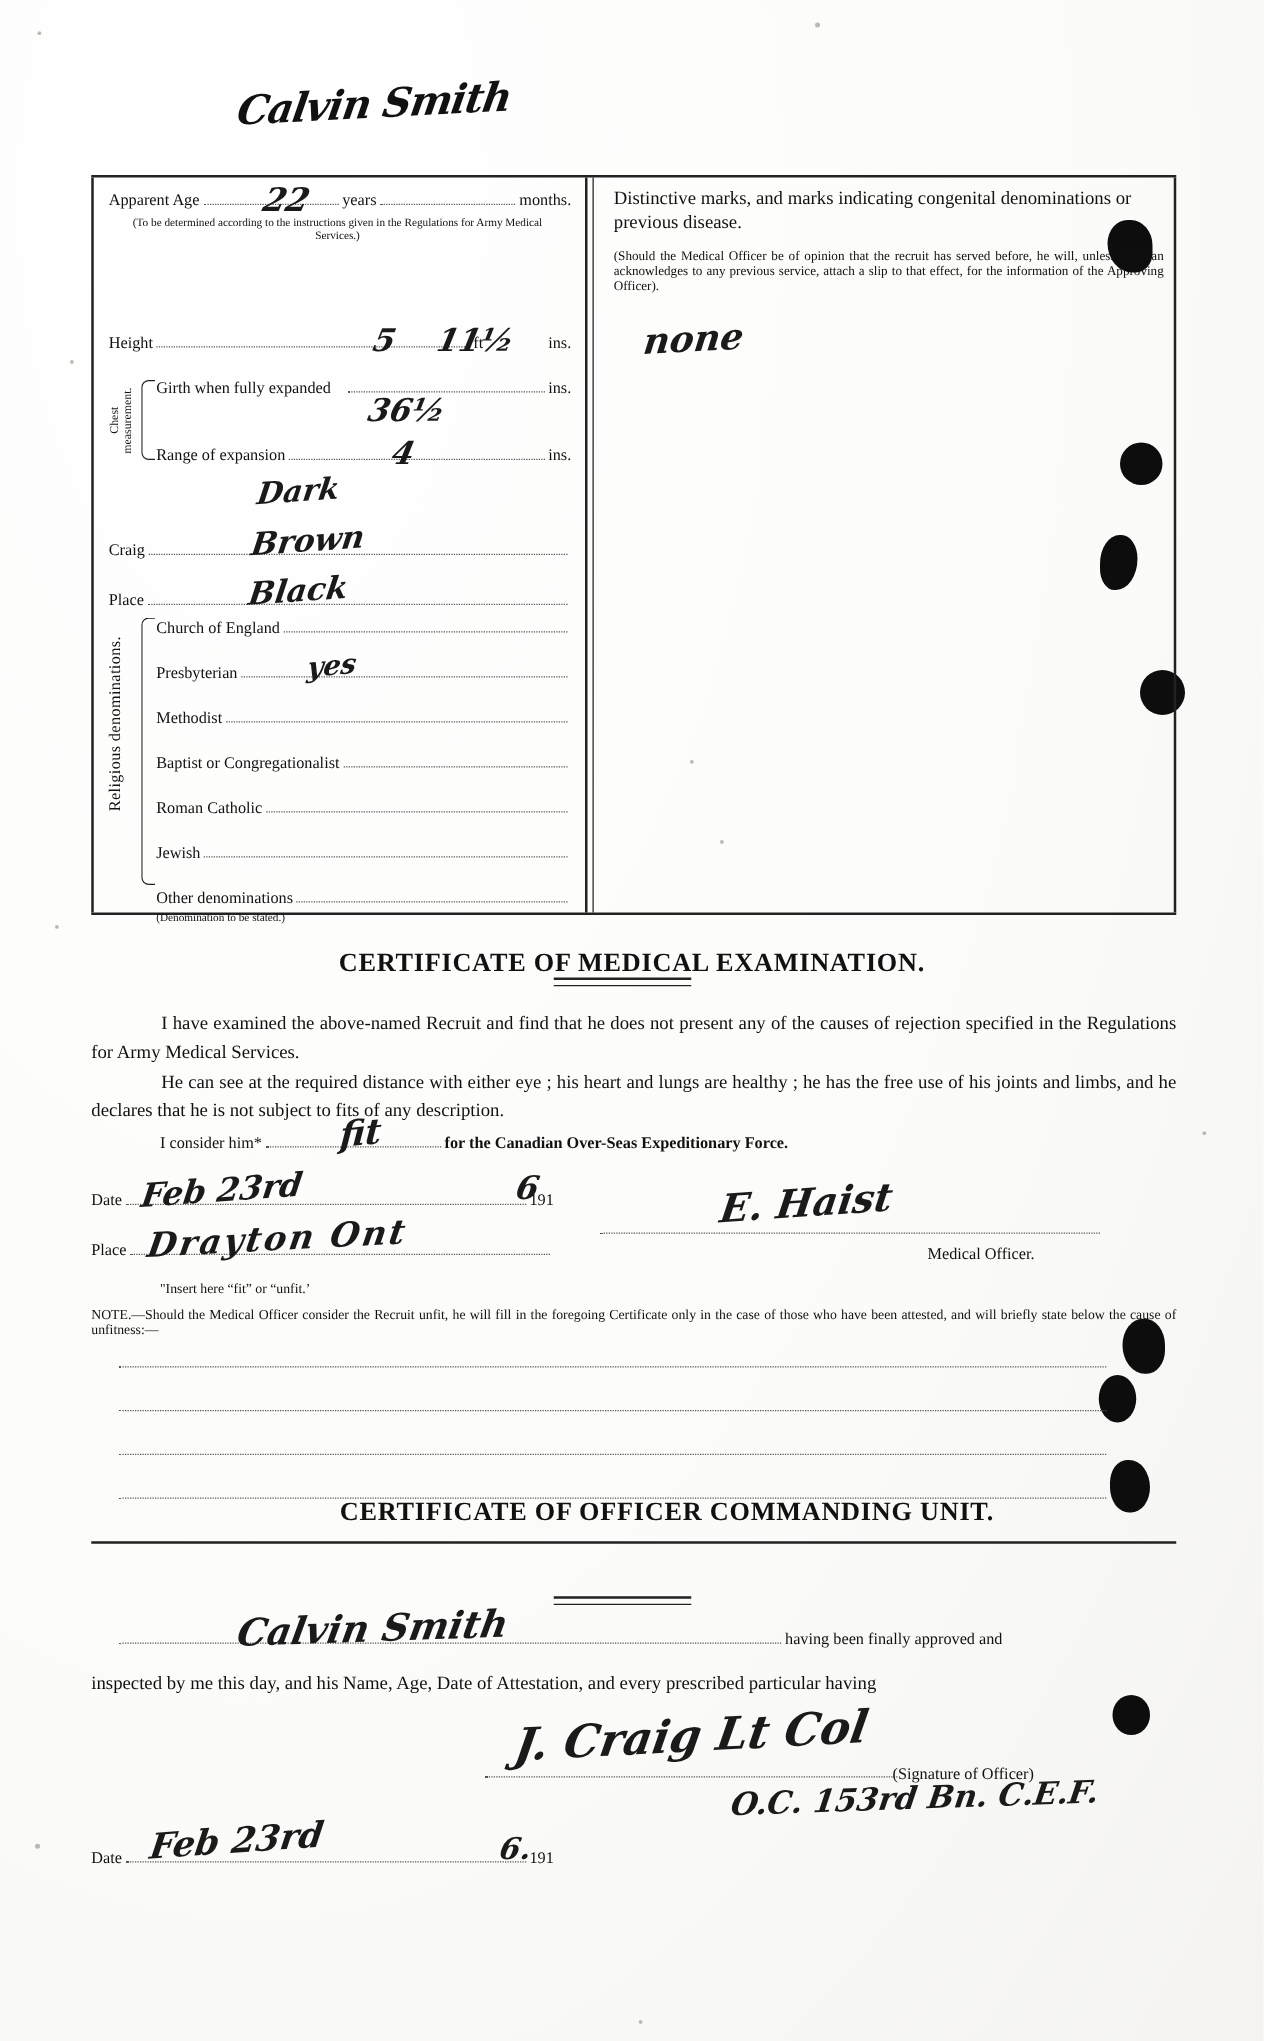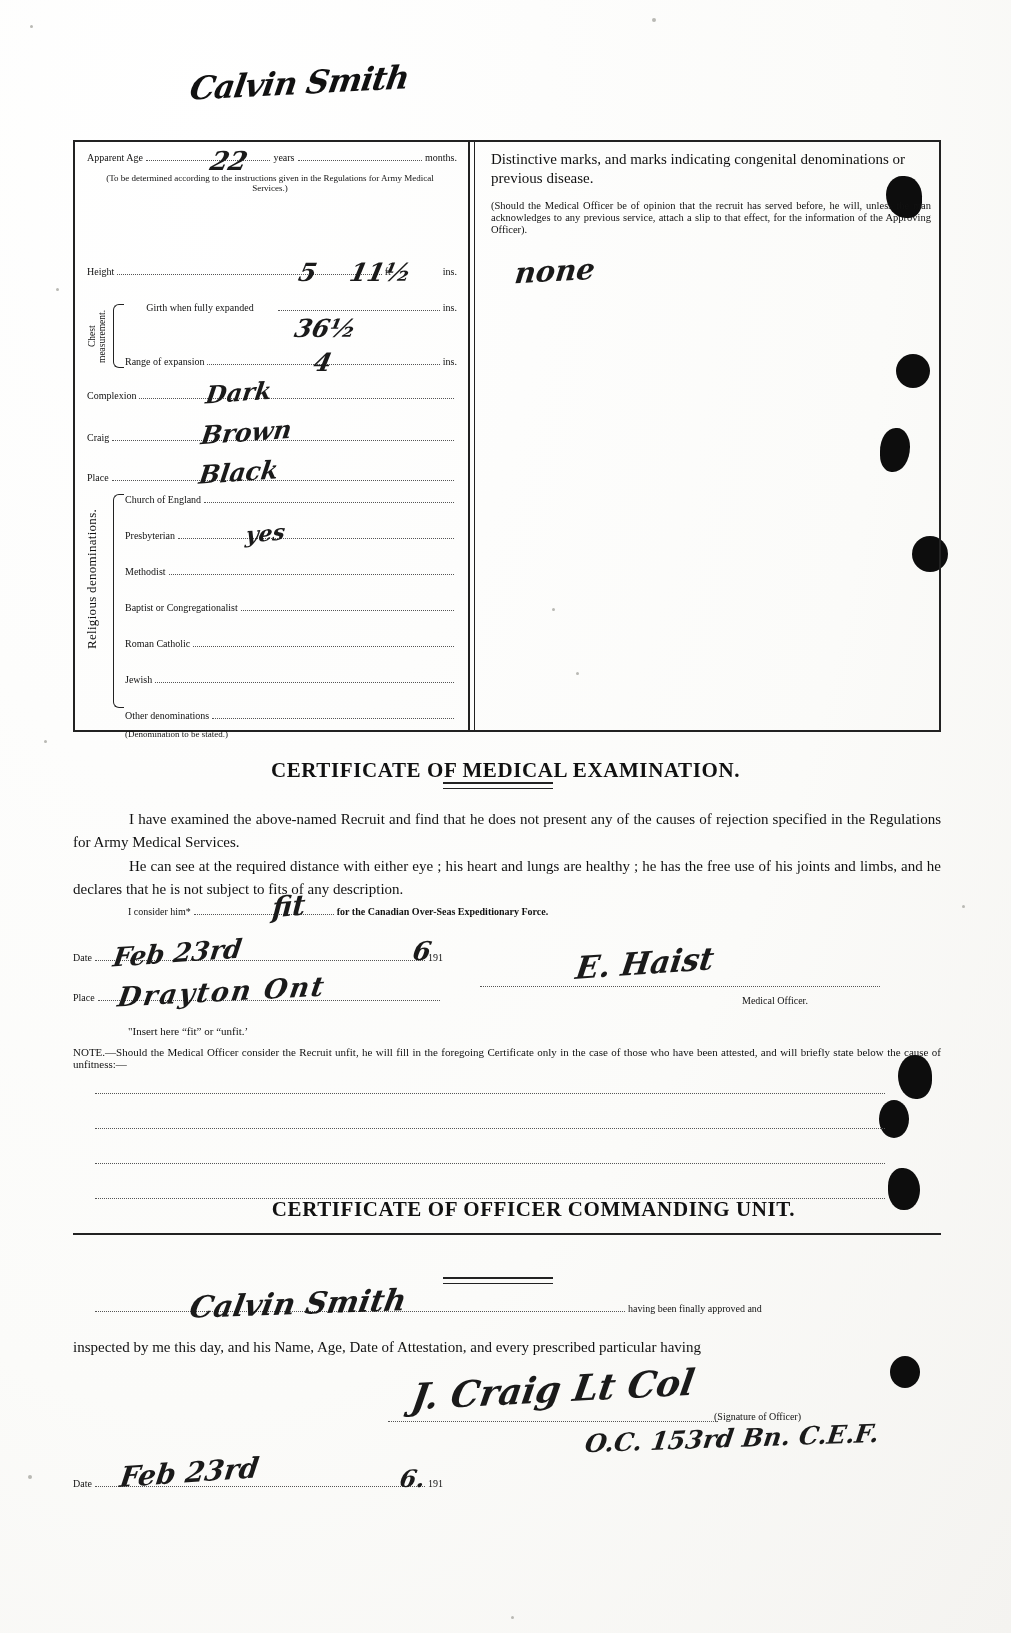--- a/index.html
+++ b/index.html
@@ -43,21 +43,21 @@
   
   .outerbox{
     position:absolute;left:73px;top:140px;width:868px;height:588px;
     border-top:2px solid #222;border-bottom:2px solid #222;
   }
   .vline{position:absolute;top:0;bottom:0;width:0;border-left:2px solid #222;}
   .vline.left{left:0;} .vline.right{right:0;}
   .mid1{position:absolute;left:395px;top:0;bottom:0;border-left:2px solid #222;}
   .mid2{position:absolute;left:401px;top:0;bottom:0;border-left:1px solid #222;}
 
-  .lbl{font-size:10px;text-align:center;}
+  .lbl{font-size:13px;}
   .tiny{font-size:9px;line-height:1.1;}
 
   .row{position:absolute;display:flex;align-items:baseline;}
   .dots{flex:1;border-bottom:1px dotted #555;height:1px;margin:0 3px 4px 3px;}
 
   
   .rcol{position:absolute;left:418px;top:8px;width:440px;}
   .rcol h4{margin:0;font-size:15px;font-weight:normal;line-height:1.25;}
   .rcol .note{margin-top:12px;font-size:10.5px;line-height:1.18;text-align:justify;}
 
@@ -157,24 +157,20 @@
     </div>
     <div class="hand" style="position:absolute;left:222px;top:172px;font-size:25px;transform:skewX(-12deg);font-weight:700;">36½</div>
 
     <div class="row" style="left:52px;top:214px;width:332px;">
       <span class="lbl">Range of expansion</span>
       <span class="dots"></span>
       <span class="lbl">ins.</span>
     </div>
     <div class="hand" style="position:absolute;left:241px;top:206px;font-size:25px;transform:skewX(-12deg);font-weight:700;">4</div>
 
-    <div class="row" style="left:14px;top:248px;width:370px;">
-      <span class="lbl">Complexion</span>
-      <span class="dots"></span>
-    </div>
     <div class="hand" style="position:absolute;left:133px;top:236px;font-size:24px;transform:rotate(-4deg) skewX(-12deg);font-weight:700;">Dark</div>
 
     <div class="row" style="left:14px;top:290px;width:370px;">
       <span class="lbl">Craig</span>
       <span class="dots"></span>
     </div>
     <div class="hand" style="position:absolute;left:128px;top:276px;font-size:25px;transform:rotate(-4deg) skewX(-12deg);font-weight:700;">Brown</div>
 
     <div class="row" style="left:14px;top:330px;width:370px;">
       <span class="lbl">Place</span>

